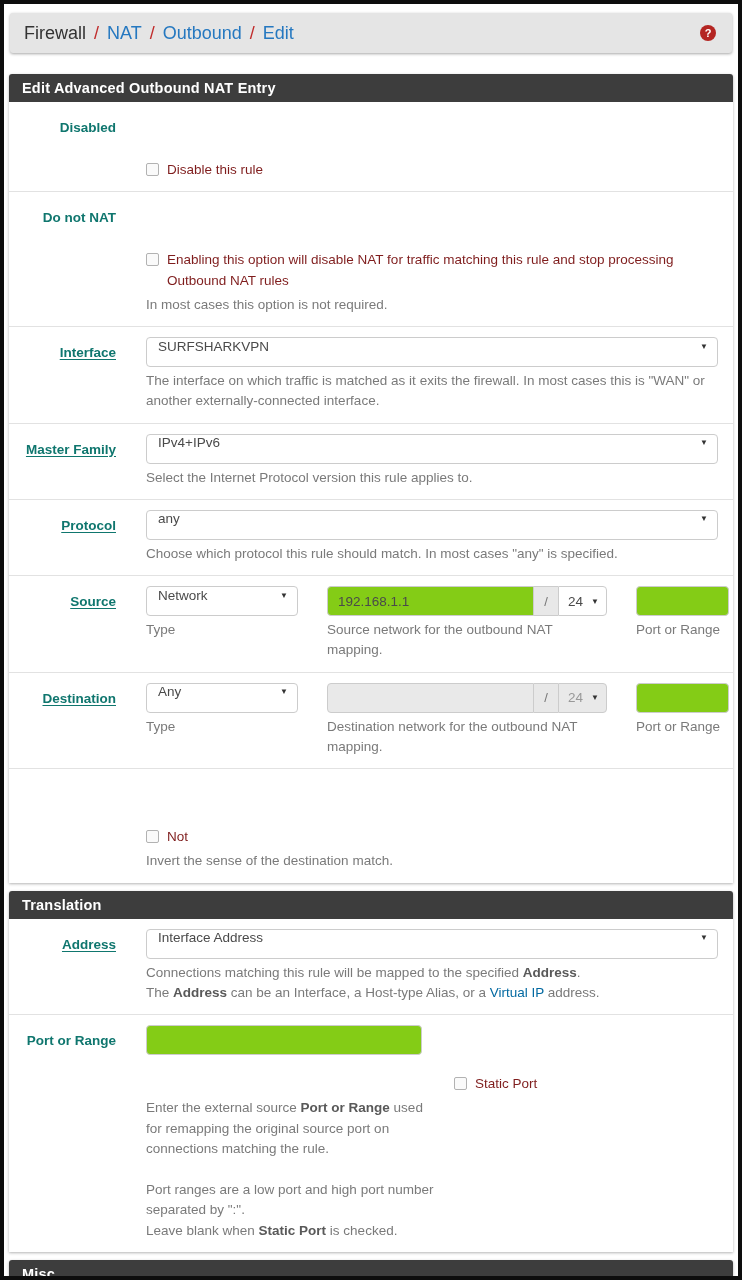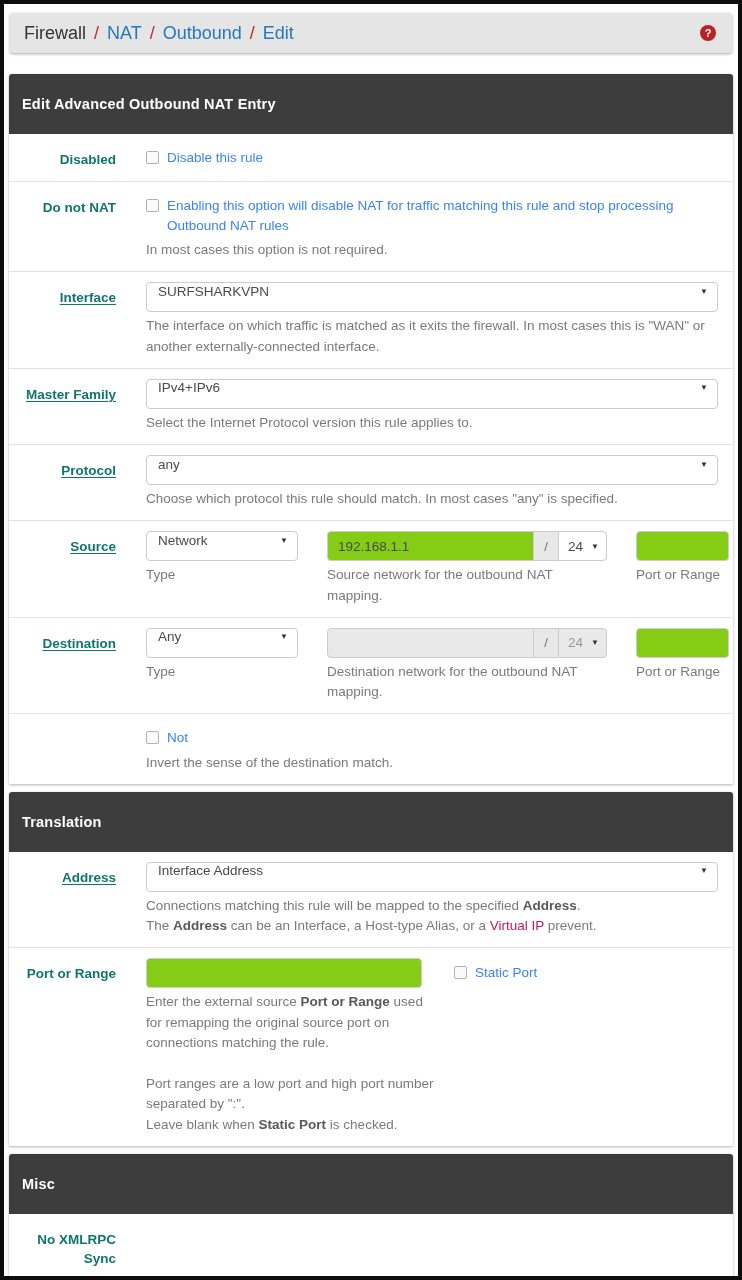--- a/index.html
+++ b/index.html
@@ -26,21 +26,21 @@
     display:flex; align-items:center; justify-content:center; cursor:pointer;
   }
   
   .panel {
     margin:0 5px 8px 5px; background:#fff;
     box-shadow:0 1px 3px rgba(0,0,0,.3);
     border-radius:3px 3px 0 0;
   }
   .panel-hd {
     background:#3d3d3d; color:#fff; font-weight:bold; font-size:14.5px;
-    padding:22px 13px; border-radius:3px 3px 0 0; letter-spacing:.2px;
+    padding:6px 13px; border-radius:3px 3px 0 0; letter-spacing:.2px;
   }
   .form-row { display:flex; padding:10px 14px 11px 12px; }
   .form-row + .form-row { border-top:1px solid #e2e2e2; }
   .lbl {
     width:95px; flex:none; text-align:right; font-weight:bold;
     font-size:13.5px; color:#0f766e; padding-top:6px; line-height:1.45;
   }
   .lbl.tt { text-decoration:underline; text-underline-offset:2px; }
   .ctl { flex:1; margin-left:30px; min-width:0; padding-right:1px; }
   
@@ -51,22 +51,22 @@
   }
   .caret { font-size:8px; color:#333; margin-left:6px; flex:none; }
   .txt {
     height:30px; width:100%; border:1px solid #ccc; border-radius:4px;
     padding:0 10px; font-size:13.5px; color:#4a4a4a; font-family:inherit;
     background:#84cc16;
   }
   .txt:disabled, .select.dis { background:#e9e9e9; color:#999; }
   .help, .caption { font-size:13.5px; color:#7a7a7a; margin-top:4px; line-height:1.5; }
   .help b, .caption b { color:#595959; }
-  .help a { color:#be185d; text-decoration:none; cursor:pointer; }
-  .chk { display:flex; align-items:flex-start; font-size:13.5px; color:#3b82f6; line-height:1.5; cursor:pointer; }
+  .help a { color:#0369a1; text-decoration:none; cursor:pointer; }
+  .chk { display:flex; align-items:flex-start; font-size:13.5px; color:#7f1d1d; line-height:1.5; cursor:pointer;margin-top:44px; }
   .box {
     width:13px; height:13px; border:1px solid #b2b2b2; background:#fafafa;
     border-radius:2px; flex:none; margin:3px 8px 0 0;
   }
   .chk-pad { padding-top:4px; }
   
   .grid3 { display:flex; }
   .c-type { width:152px; flex:none; }
   .c-net  { width:280px; flex:none; margin-left:29px; }
   .c-port { width:93px;  flex:none; margin-left:29px; }
@@ -238,21 +238,21 @@
 
     <div class="form-row">
       <div class="lbl tt">Address</div>
       <div class="ctl">
         <div class="select">
           <span>Interface Address</span>
           <span class="caret">▼</span>
         </div>
         <div class="help">
           <span>Connections matching this rule will be mapped to the specified </span><b>Address</b><span>.</span><br>
-          <span>The </span><b>Address</b><span> can be an Interface, a Host-type Alias, or a </span><a>Virtual IP</a><span> prevent.</span>
+          <span>The </span><b>Address</b><span> can be an Interface, a Host-type Alias, or a </span><a>Virtual IP</a><span> address.</span>
         </div>
       </div>
     </div>
 
     <div class="form-row">
       <div class="lbl">Port or Range</div>
       <div class="ctl">
         <div class="tp-row">
           <div class="tp-left">
             <input class="txt" type="text" value="" style="">

